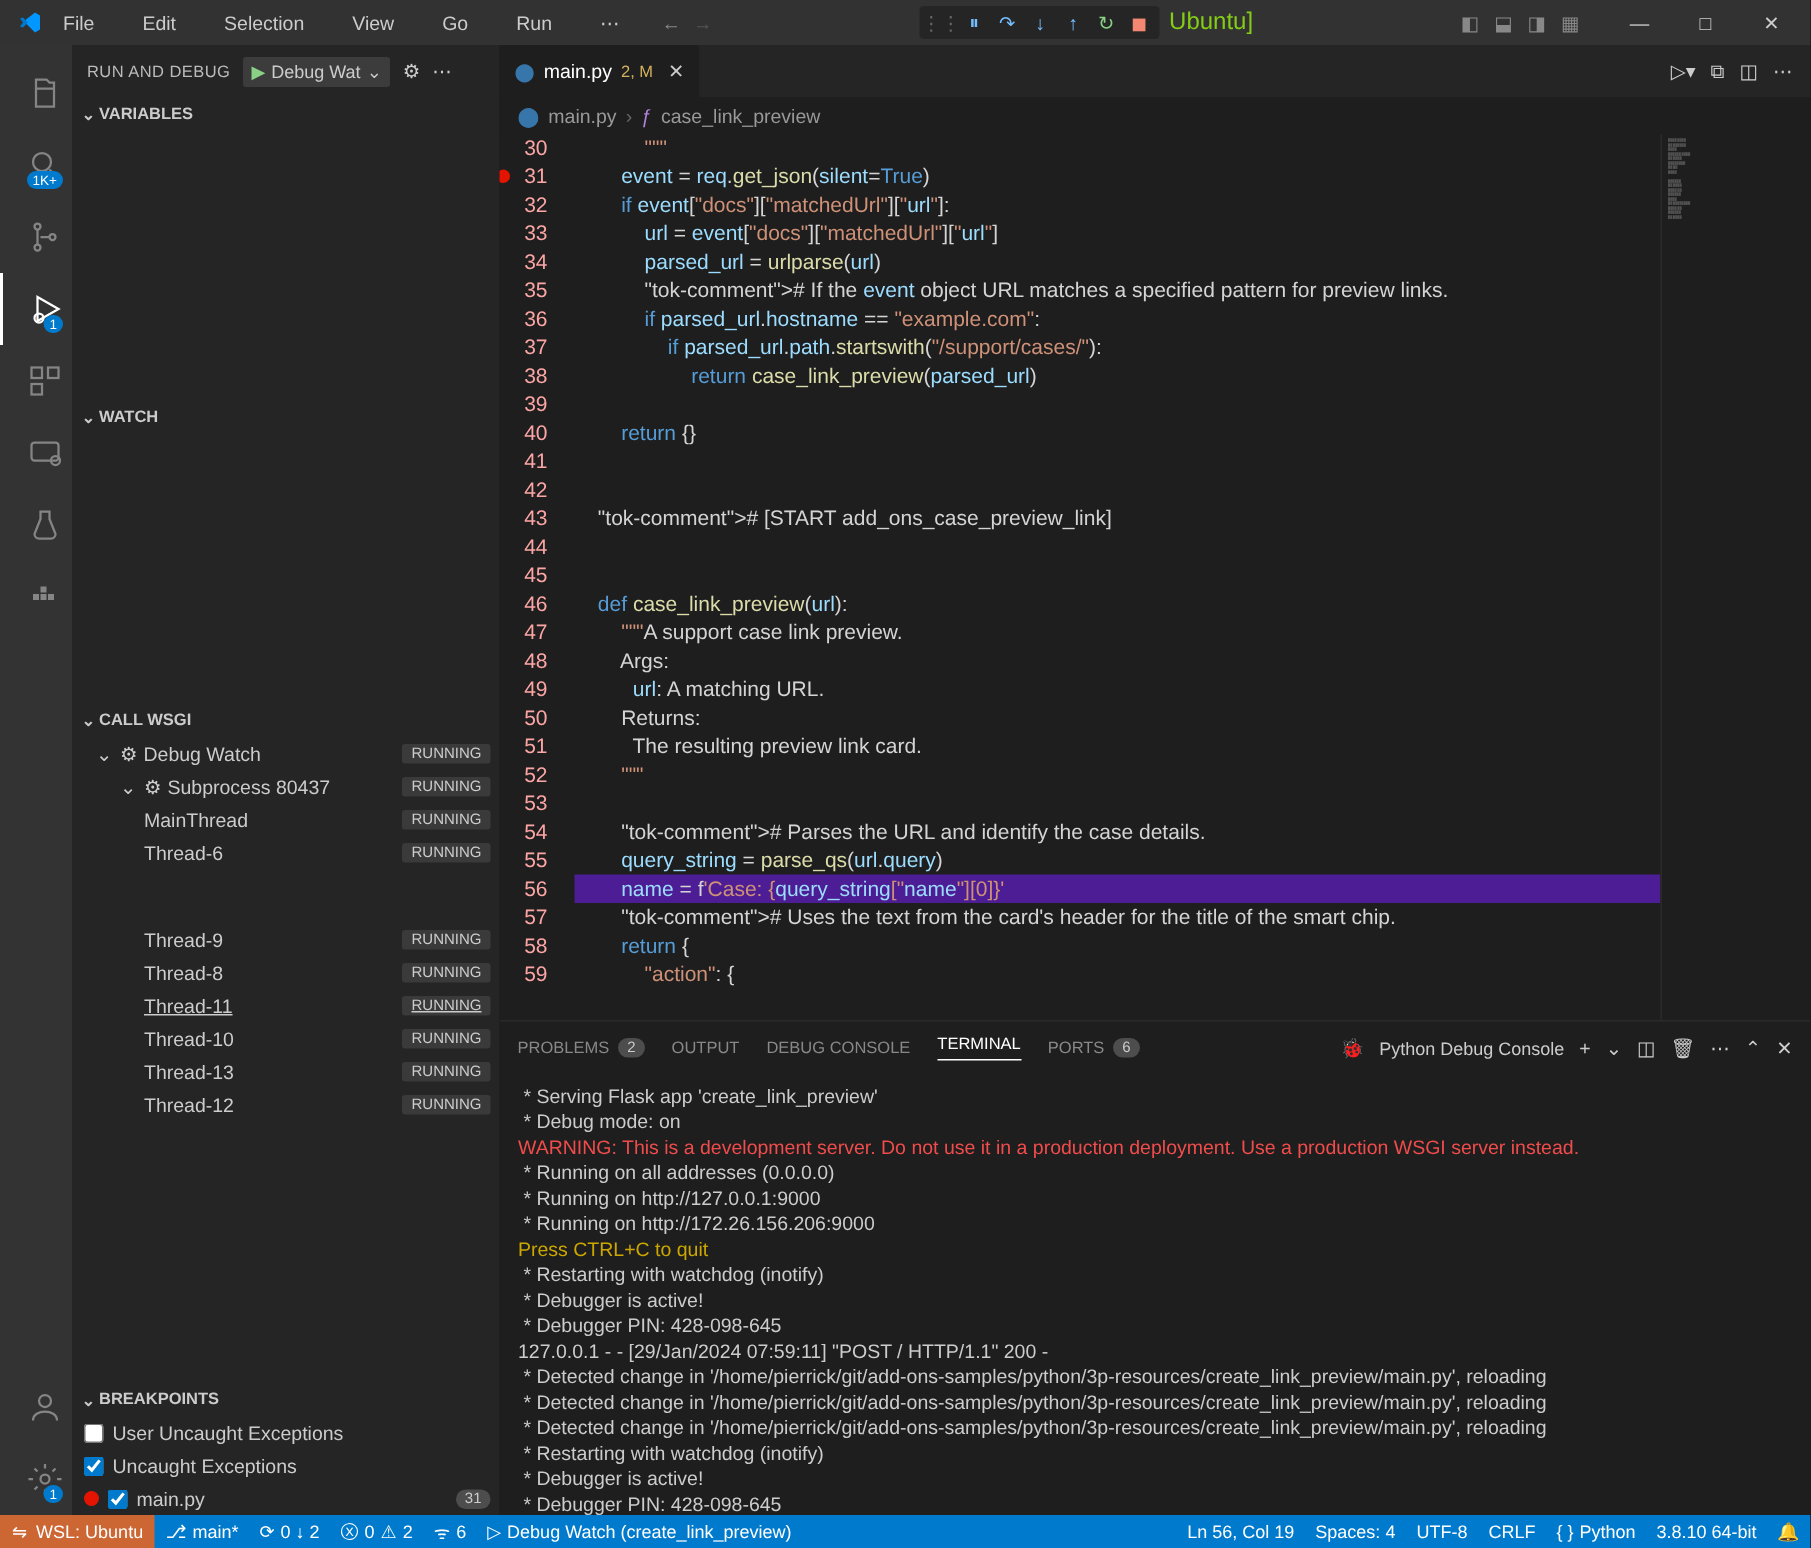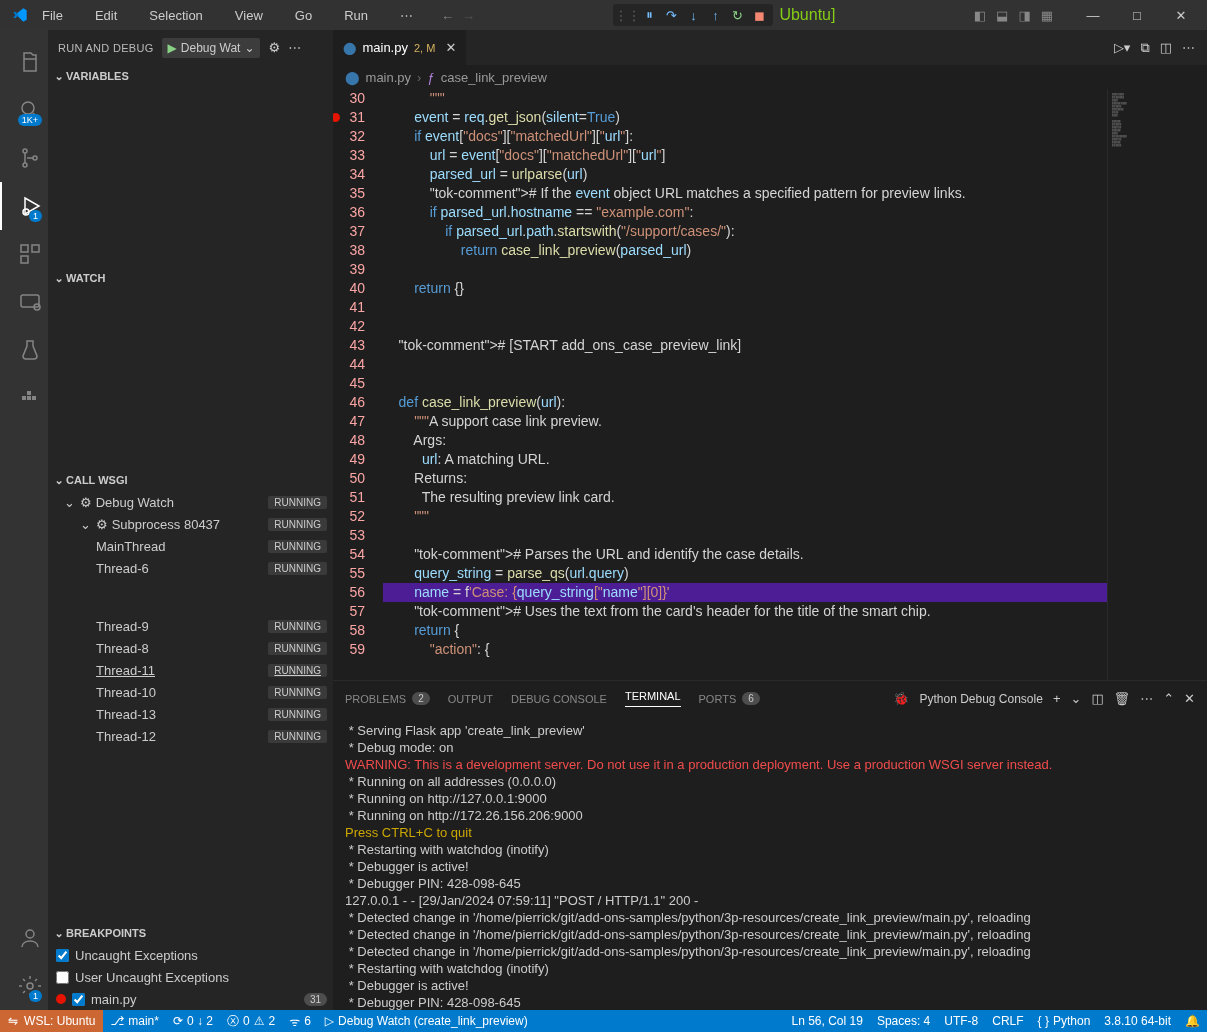--- a/index.html
+++ b/index.html
@@ -277,26 +277,26 @@
           </div>
         </div>
     </div>
     <div class="sidebar-section">
       <div class="section-header">
           <span class="chev">⌄</span>
           <span>BREAKPOINTS</span>
         </div>
       <div id="bp-body">
           <div class="bp-item">
+            <input type="checkbox" style="">
+            <span>User Uncaught Exceptions</span>
+          </div>
+          <div class="bp-item">
             <input type="checkbox" checked="" style="">
             <span>Uncaught Exceptions</span>
-          </div>
-          <div class="bp-item">
-            <input type="checkbox" style="">
-            <span>User Uncaught Exceptions</span>
           </div>
           <div class="bp-item">
             <span class="bp-dot"></span>
             <input type="checkbox" checked="" style="">
             <span>main.py</span>
             <span class="bp-badge">31</span>
           </div>
         </div>
     </div>
   </div>

